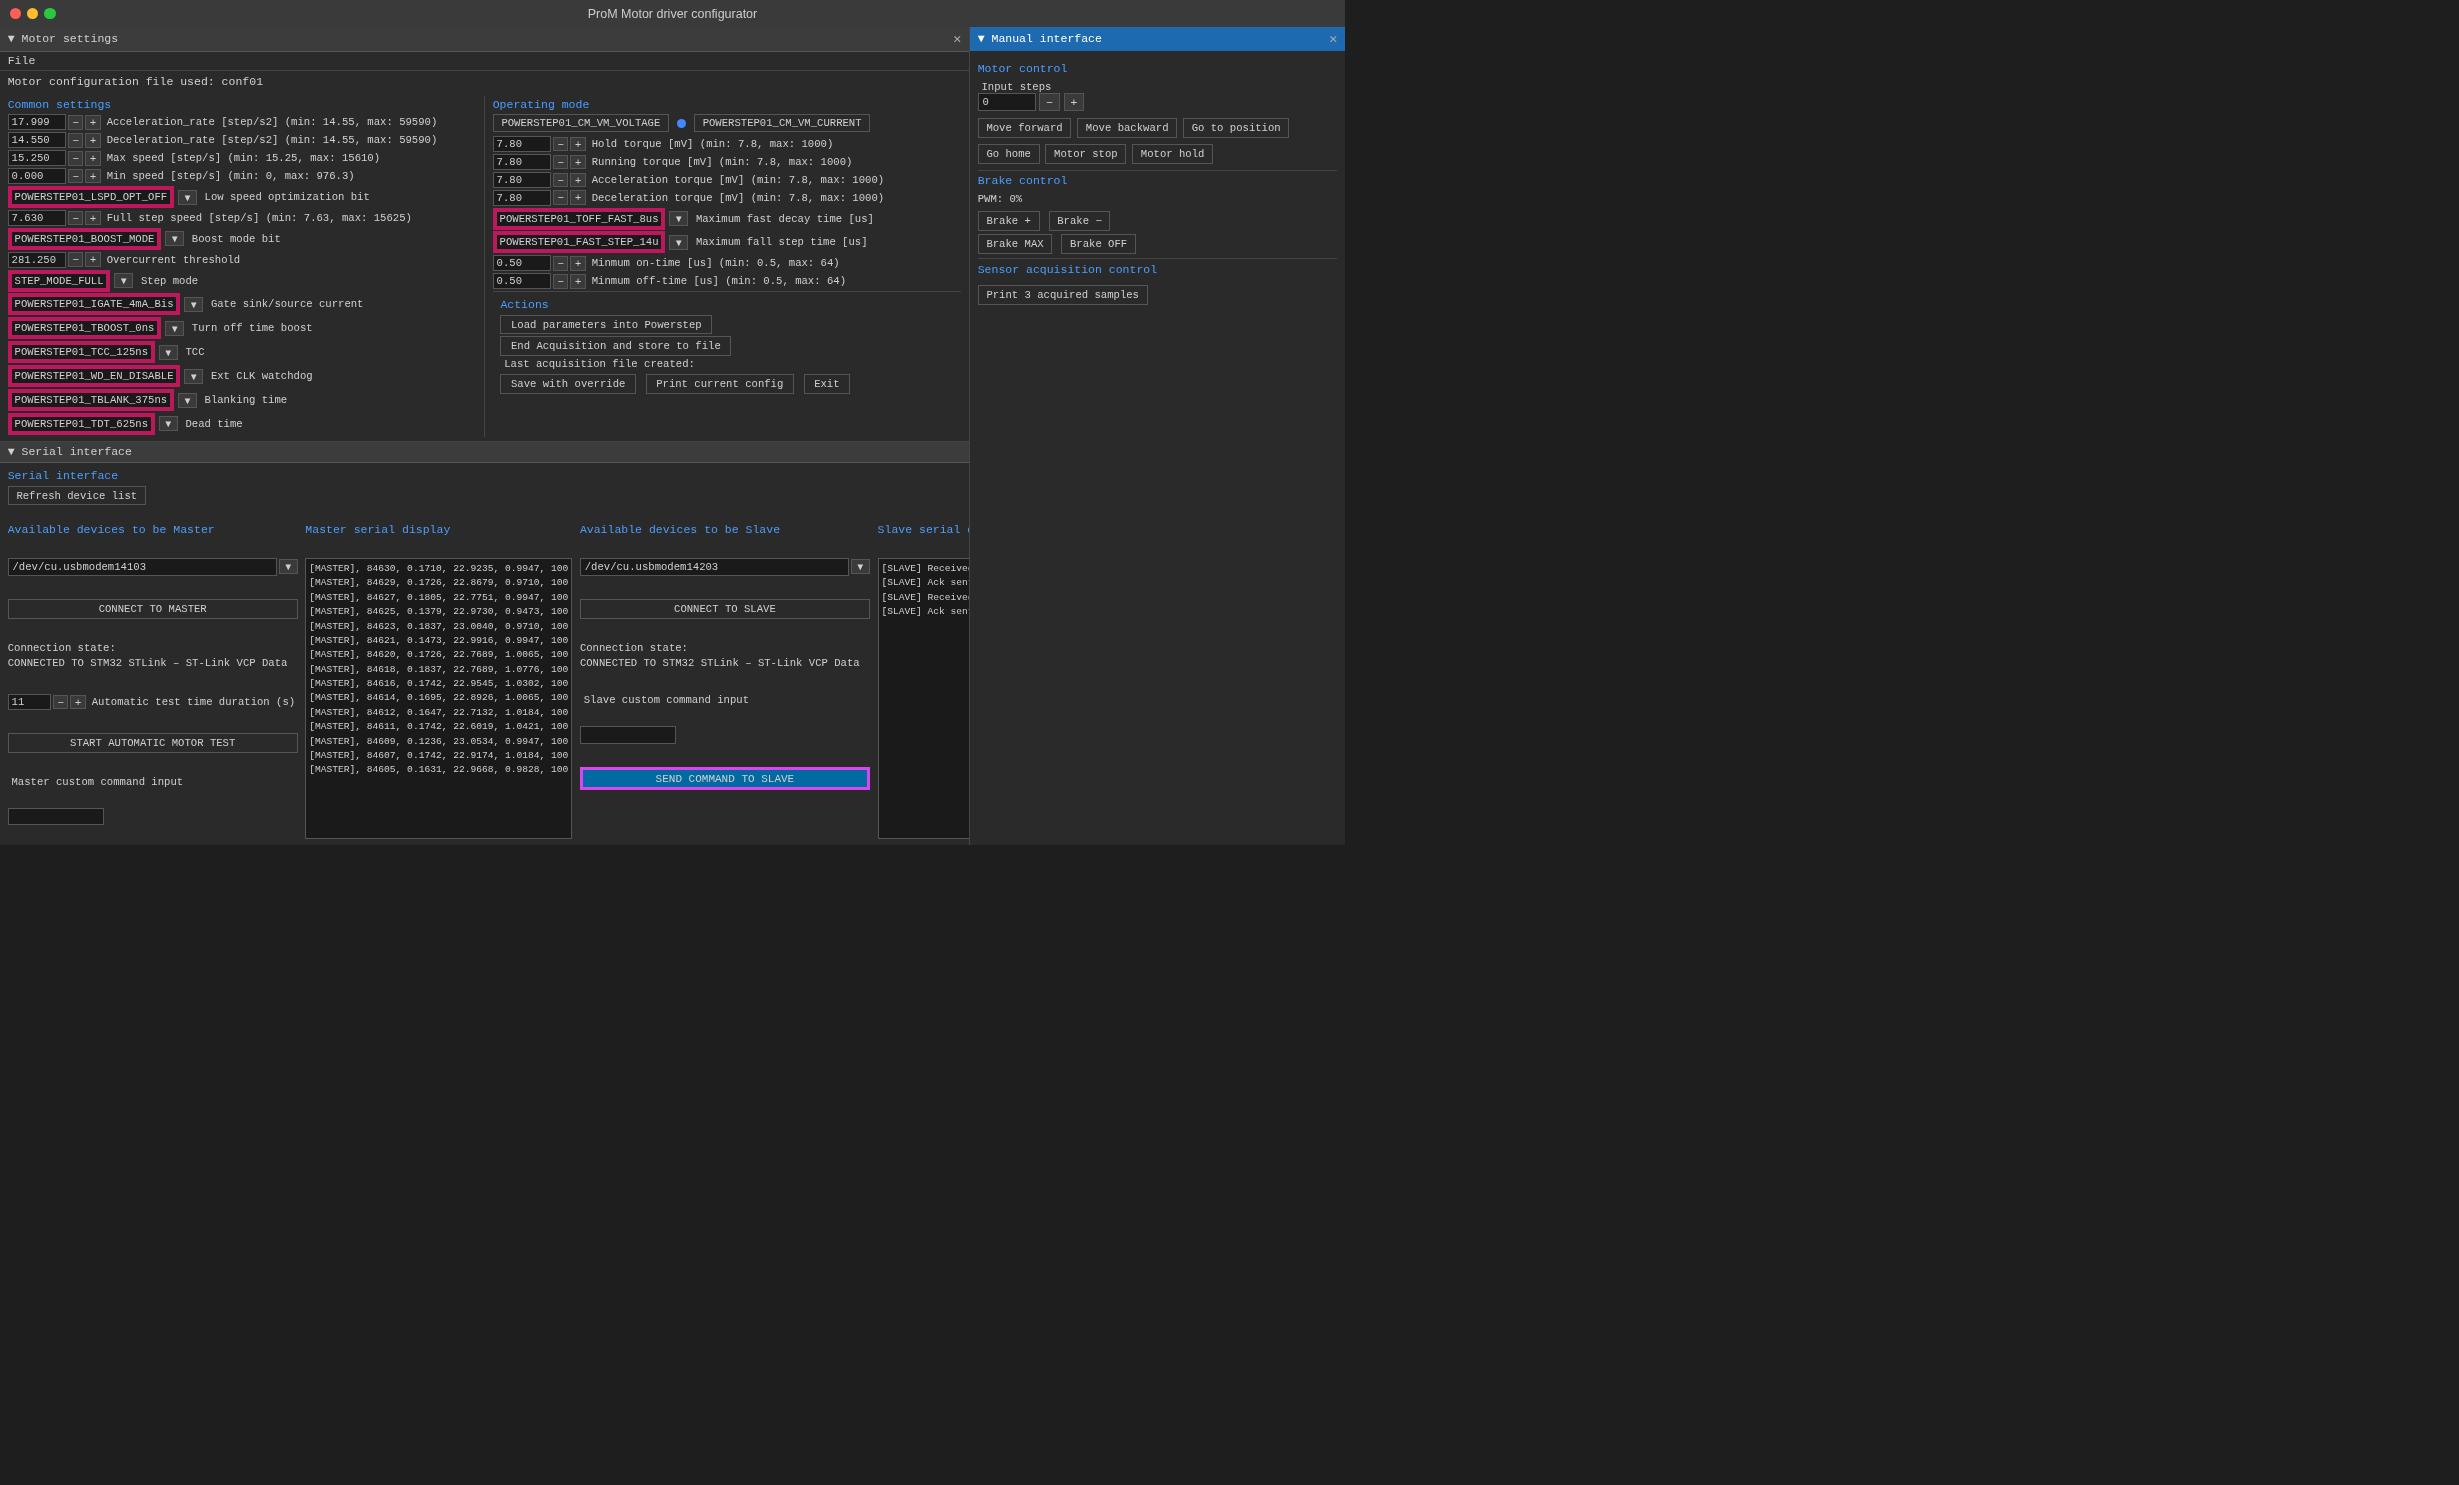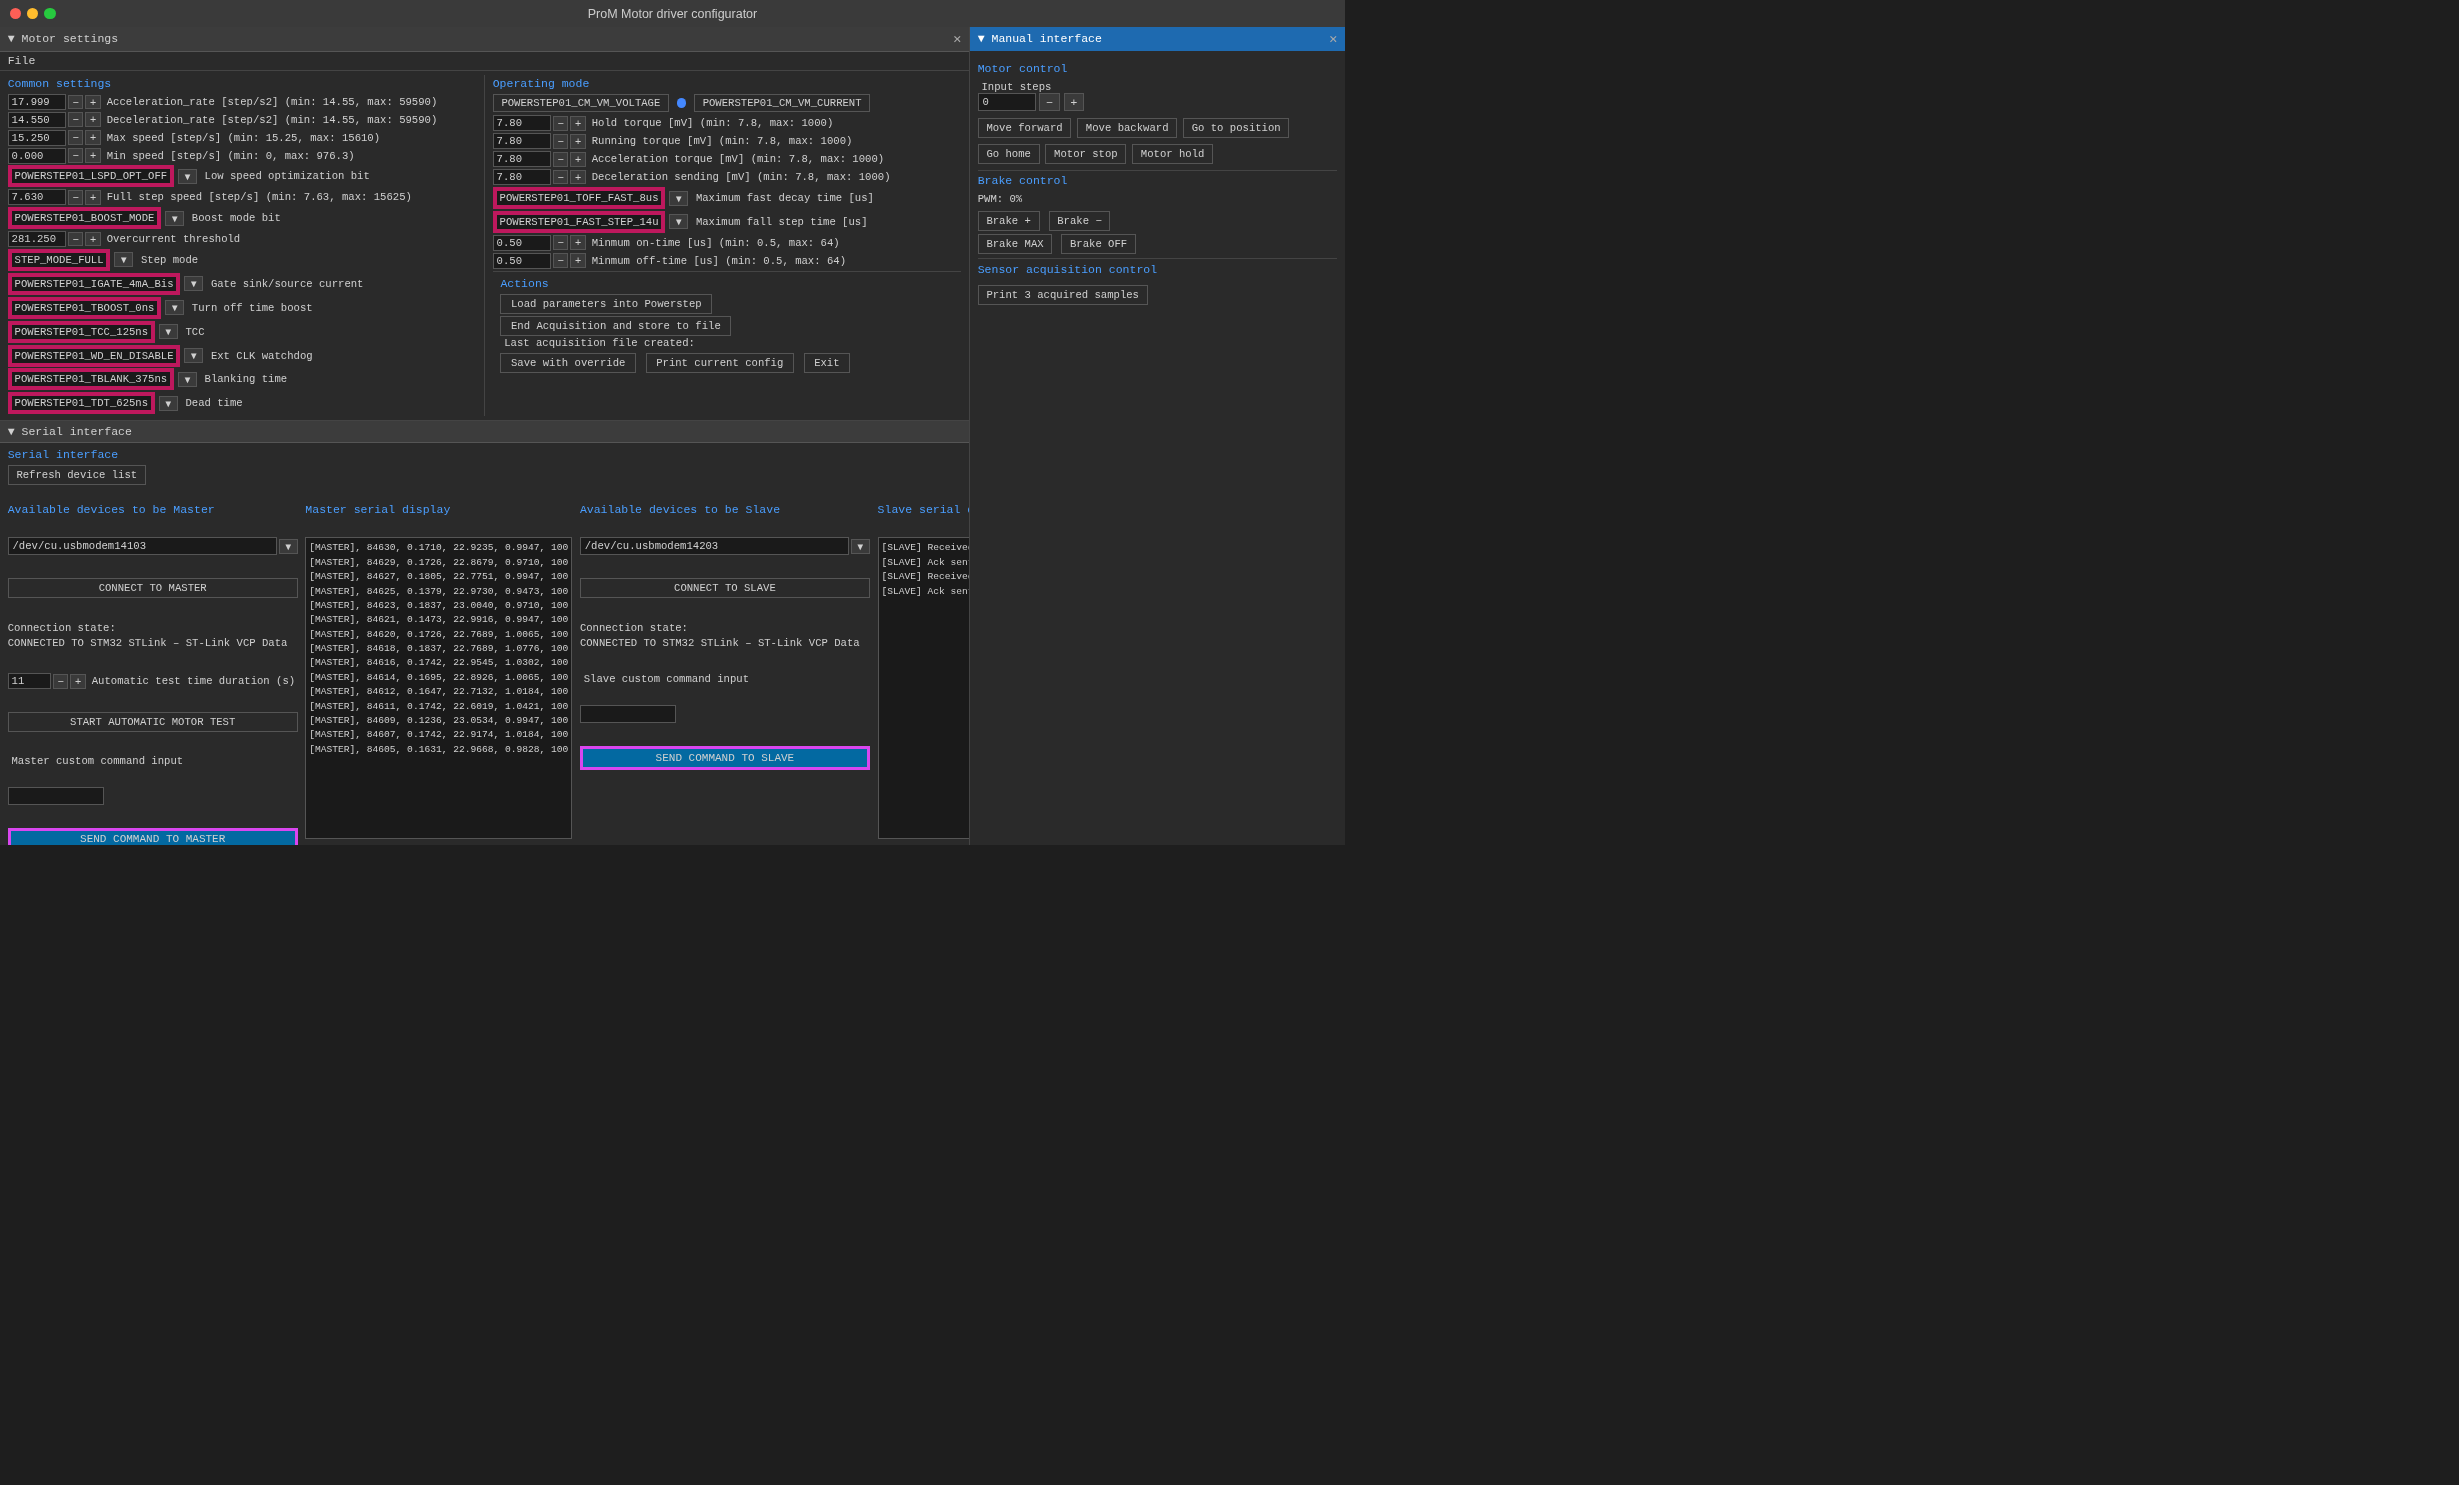--- a/index.html
+++ b/index.html
@@ -439,20 +439,21 @@
   <div class="left-panel">
 
     <div class="motor-settings">
       <div class="section-header">
         <span class="section-header-title">▼ Motor settings</span>
         <span class="close-x">✕</span>
       </div>
       <div class="file-menu">
         <span>File</span>
       </div>
+      <div class="config-file">Motor configuration file used: conf01</div>
       <div class="settings-body">
 
         <div class="settings-col">
           <div class="section-label">Common settings</div>
 
           <div class="param-row">
             <input class="param-value" type="text" value="17.999" style="">
             <button class="param-btn">−</button>
             <button class="param-btn">+</button>
             <span class="param-label">Acceleration_rate [step/s2] (min: 14.55, max: 59590)</span>
@@ -556,21 +557,21 @@
           <div class="param-row">
             <input class="param-value" type="text" value="7.80" style="">
             <button class="param-btn">−</button>
             <button class="param-btn">+</button>
             <span class="param-label">Acceleration torque [mV] (min: 7.8, max: 1000)</span>
           </div>
           <div class="param-row">
             <input class="param-value" type="text" value="7.80" style="">
             <button class="param-btn">−</button>
             <button class="param-btn">+</button>
-            <span class="param-label">Deceleration sending [mV] (min: 7.8, max: 1000)</span>
+            <span class="param-label">Deceleration torque [mV] (min: 7.8, max: 1000)</span>
           </div>
           <div class="dropdown-row">
             <span class="dropdown-val">POWERSTEP01_TOFF_FAST_8us</span>
             <button class="dropdown-arrow">▼</button>
             <span class="param-label">Maximum fast decay time [us]</span>
           </div>
           <div class="dropdown-row">
             <span class="dropdown-val">POWERSTEP01_FAST_STEP_14u</span>
             <button class="dropdown-arrow">▼</button>
             <span class="param-label">Maximum fall step time [us]</span>

